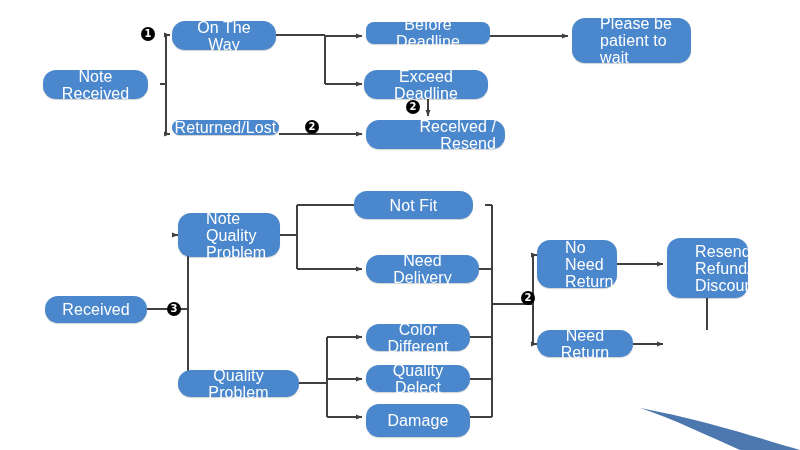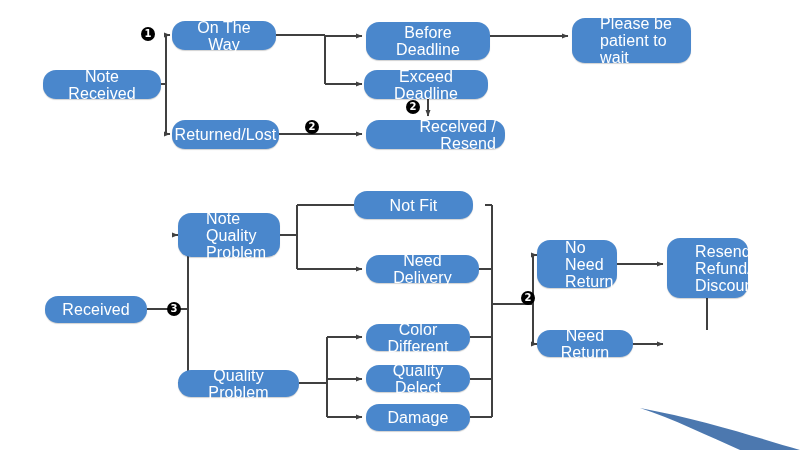--- a/index.html
+++ b/index.html
@@ -132,27 +132,27 @@
       <path d="M633,344 L663,344" marker-end="url(#ah)"></path>
 
       <path d="M707,298 L707,330"></path>
     </g>
   </svg>
 
   <svg id="decor-layer" viewBox="0 0 800 450" xmlns="http://www.w3.org/2000/svg">
     <path d="M640,408 C705,420 765,440 800,450 L800,450 L740,450 C710,437 672,418 640,408 Z" fill="#3d6ca8" opacity="0.92"></path>
   </svg>
 
-  <div class="node" style="left:43px; top:70px; width:118px; height:29px;">Note Received</div>
+  <div class="node" style="left:43px; top:70px; width:105px; height:29px;">Note Received</div>
 
   <div class="node" style="left:172px; top:21px; width:104px; height:29px;">On The Way</div>
 
-  <div class="node" style="left:172px; top:120px; width:107px; height:29px;">Returned/Lost</div>
+  <div class="node" style="left:172px; top:120px; width:107px; height:15px;">Returned/Lost</div>
 
-  <div class="node" style="left:366px; top:22px; width:124px; height:38px;">Before Deadline</div>
+  <div class="node" style="left:366px; top:22px; width:124px; height:22px;border-radius:8px;">Before Deadline</div>
 
   <div class="node" style="left:364px; top:70px; width:124px; height:29px;">Exceed Deadline</div>
 
   <div class="node" style="left:366px; top:120px; width:139px; height:29px;text-align:right;">Recelved / Resend</div>
 
   <div class="node left" style="left:572px; top:18px; width:119px; height:45px;">Please be
 patient to wait</div>
 
   <div class="marker" style="left:141px; top:27px;">1</div>
   <div class="marker" style="left:305px; top:120px;">2</div>
@@ -166,21 +166,21 @@
   <div class="node" style="left:178px; top:370px; width:121px; height:27px;">Quality Problem</div>
 
   <div class="node" style="left:354px; top:191px; width:119px; height:28px;">Not Fit</div>
 
   <div class="node" style="left:366px; top:255px; width:113px; height:28px;">Need Delivery</div>
 
   <div class="node" style="left:366px; top:324px; width:104px; height:27px;">Color Different</div>
 
   <div class="node" style="left:366px; top:365px; width:104px; height:27px;">Quality Delect</div>
 
-  <div class="node" style="left:366px; top:404px; width:104px; height:27px;">Damage</div>
+  <div class="node" style="left:366px; top:404px; width:104px; height:33px;">Damage</div>
 
   <div class="node left" style="left:537px; top:240px; width:80px; height:48px;">No Need
 Return</div>
 
   <div class="node" style="left:537px; top:330px; width:96px; height:27px;">Need Return</div>
 
   <div class="node left" style="left:667px; top:238px; width:81px; height:60px;">Resend/
 Refund/
 Discount</div>
 

